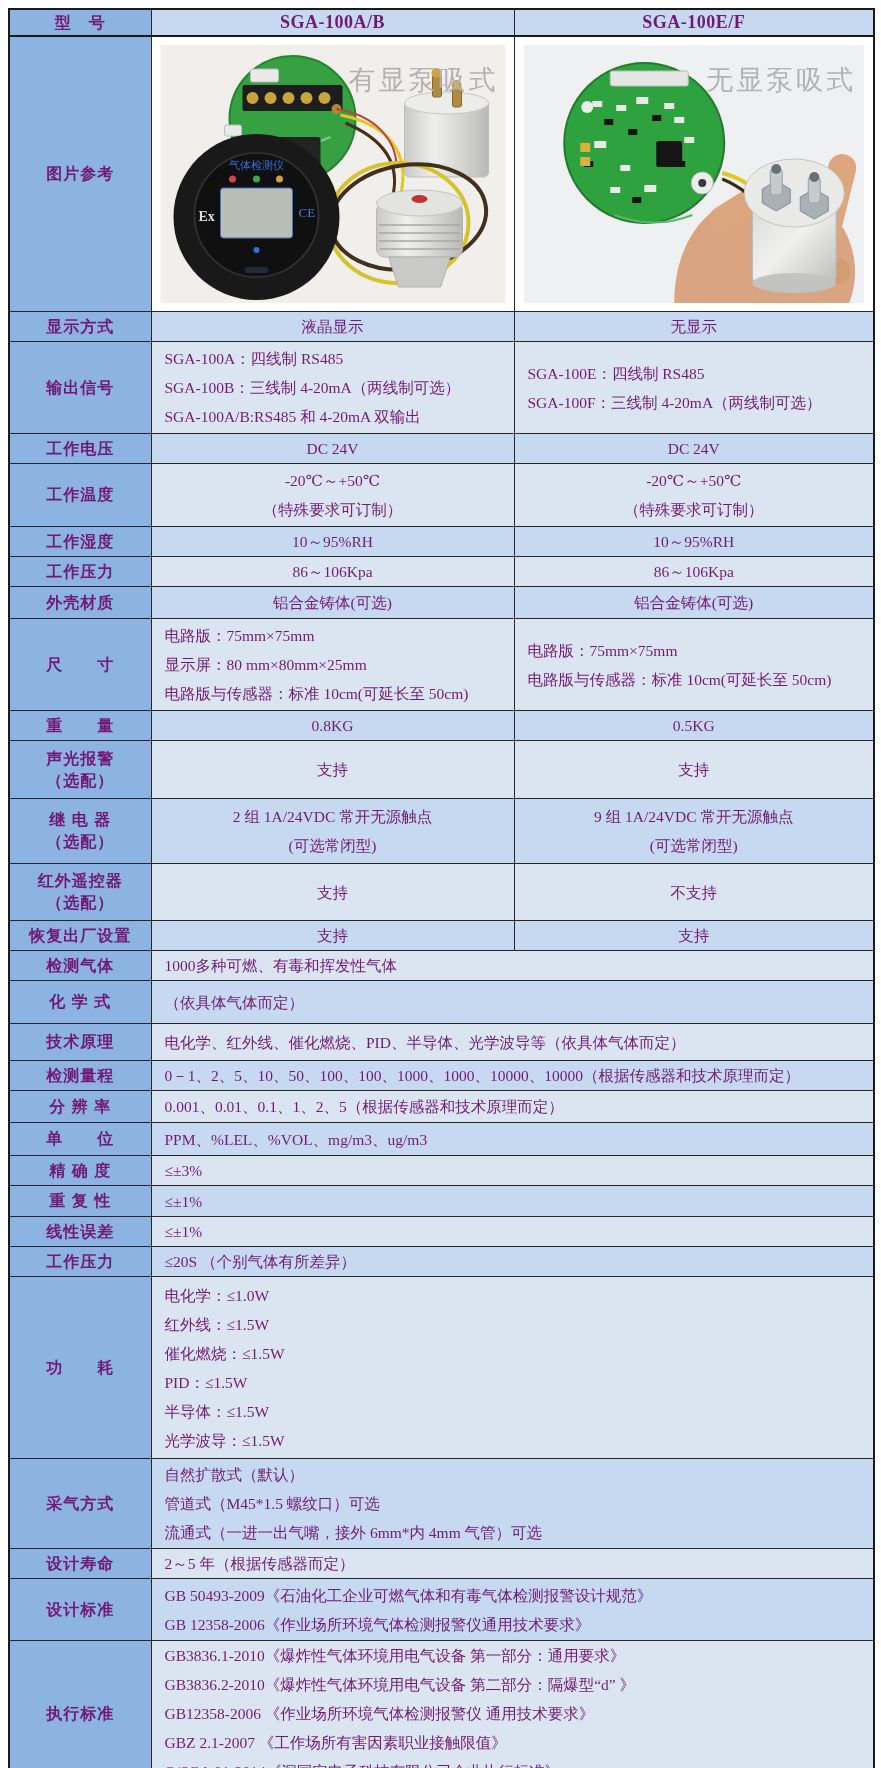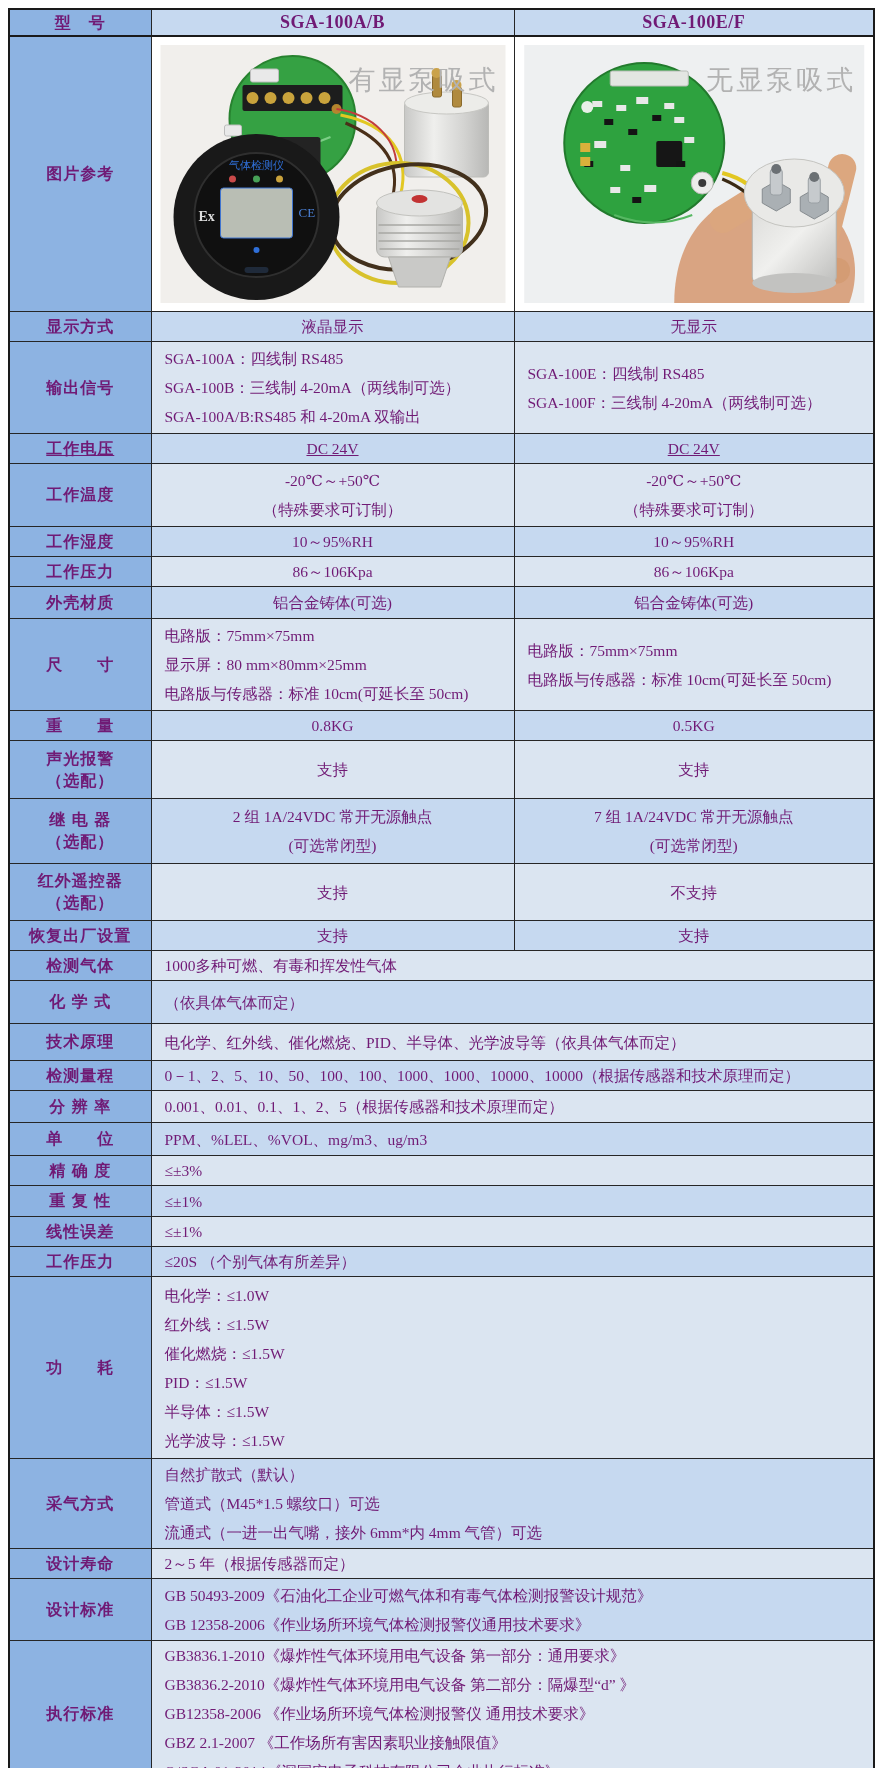--- a/index.html
+++ b/index.html
@@ -214,21 +214,21 @@
           <td class="left">
             <div class="ln">SGA-100A：四线制 RS485</div>
             <div class="ln">SGA-100B：三线制 4-20mA（两线制可选）</div>
             <div class="ln">SGA-100A/B:RS485 和 4-20mA 双输出</div>
           </td>
           <td class="left">
             <div class="ln">SGA-100E：四线制 RS485</div>
             <div class="ln">SGA-100F：三线制 4-20mA（两线制可选）</div>
           </td>
         </tr>
-        <tr class="ra" style="height: 30px; text-decoration: underline;">
+        <tr class="ra" style="height: 30px;">
           <th>工作电压</th>
           <td>
             <div class="ln">DC 24V</div>
           </td>
           <td>
             <div class="ln">DC 24V</div>
           </td>
         </tr>
         <tr class="rb" style="height: 63px;">
           <th>工作温度</th>
@@ -300,21 +300,21 @@
           </td>
         </tr>
         <tr class="ra" style="height: 65px;">
           <th>继 电 器
 （选配）</th>
           <td>
             <div class="ln">2 组 1A/24VDC 常开无源触点</div>
             <div class="ln">(可选常闭型)</div>
           </td>
           <td>
-            <div class="ln">7 组 1A/24VDC 常开无源触点</div>
+            <div class="ln">9 组 1A/24VDC 常开无源触点</div>
             <div class="ln">(可选常闭型)</div>
           </td>
         </tr>
         <tr class="rb" style="height: 57px;">
           <th>红外遥控器
 （选配）</th>
           <td>
             <div class="ln">支持</div>
           </td>
           <td>

